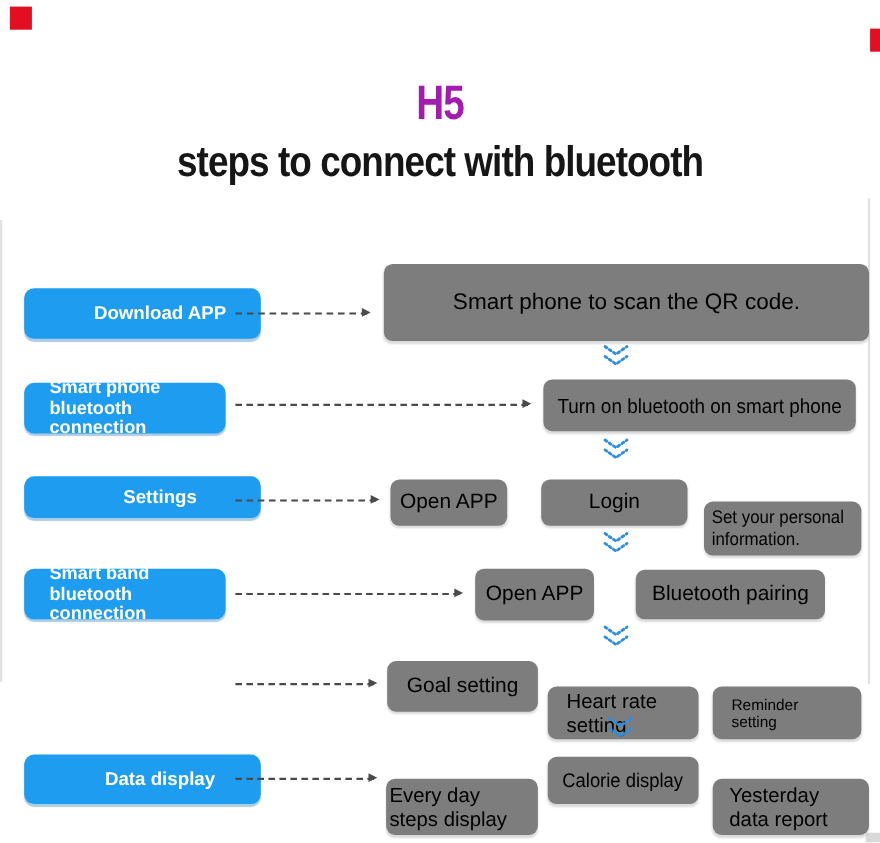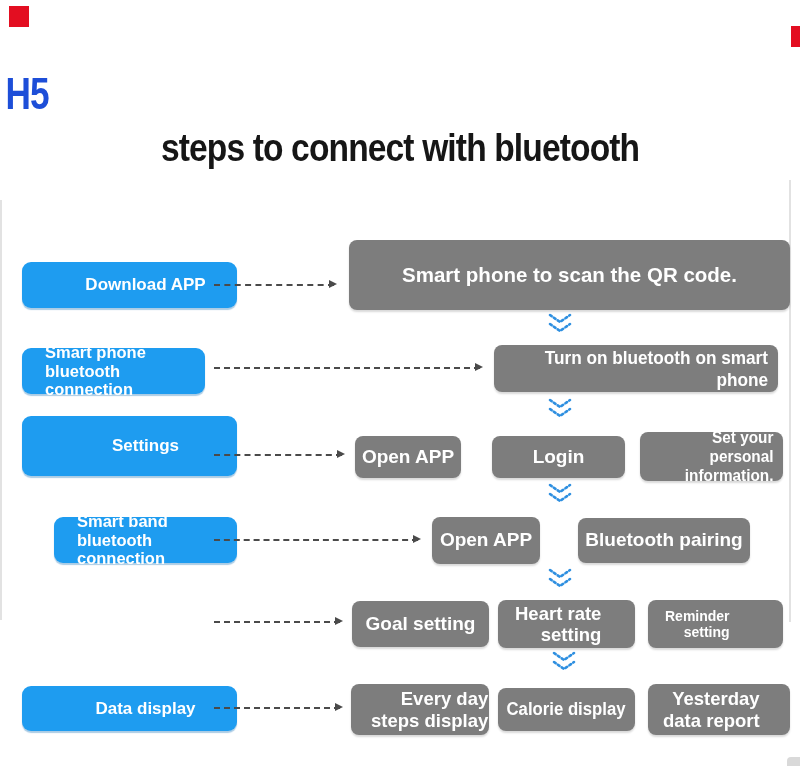--- a/index.html
+++ b/index.html
@@ -1,43 +1,43 @@
 <!DOCTYPE html>
 <html style="--blue: #1e9cf0; --gray: #7d7d7d; --chev: #2e8fe0; --arrow: #4a4a4a; --red: #e30e21;"><head>
 <meta charset="utf-8">
 <style>
   html,body{margin:0;padding:0;background:#fff;}
   .page{
     position:relative;width:800px;height:766px;background:#ffffff;
     overflow:hidden;font-family:"Liberation Sans",sans-serif;
   }
-  .title{position:absolute;left:0;right:0;top:72px;
-    font-weight:800;font-size:44px;color:#1d4ed8;letter-spacing:-1px;line-height:1;text-decoration:underline;}
+  .title{position:absolute;left:0;right:0;top:72px;text-align:center;
+    font-weight:800;font-size:44px;color:#a21caf;letter-spacing:-1px;line-height:1;text-decoration:underline;}
   .subtitle{position:absolute;left:0;right:0;top:128px;text-align:center;
     font-weight:800;font-size:39px;color:#161616;letter-spacing:-1px;line-height:1;}
   .cond{display:inline-block;transform:scaleX(0.80);transform-origin:center;}
   .cond2{display:inline-block;transform:scaleX(0.86);transform-origin:center;}
 
   .btn-blue{
     position:absolute;left:22px;width:183px;background:var(--blue,#1e9cf0);
     border-radius:9px;color:#fff;display:flex;align-items:center;
     font-size:17px;font-weight:600;white-space:pre-line;line-height:1.15;
     box-shadow:0 2px 1px rgba(13,110,180,0.35);
     padding-left:32px;
   }
   .btn-center{justify-content:center;text-align:center;}
   .btn-left{justify-content:flex-start;padding-left:23px;box-sizing:border-box;font-size:16.5px;}
 
   .box{
-    position:absolute;background:var(--gray,#7d7d7d);border-radius:8px;color:#ffffff;
+    position:absolute;background:var(--gray,#7d7d7d);border-radius:8px;color:#000000;
     display:flex;align-items:center;justify-content:center;text-align:center;
-    font-size:19px;font-weight:700;white-space:pre-line;line-height:1.16;
+    font-size:19px;font-weight:400;white-space:pre-line;line-height:1.16;
     box-shadow:0 2px 2px rgba(0,0,0,0.15);box-sizing:border-box;
   }
-  .box-left{justify-content:flex-start;text-align:right;}
+  .box-left{justify-content:flex-start;text-align:left;margin-top:24px;}
   .tight{display:inline-block;transform:scaleX(0.93);transform-origin:center;}
   .tightL{display:inline-block;transform:scaleX(0.93);transform-origin:left center;}
 
   .arrow{position:absolute;height:0;border-top:2px dashed var(--arrow,#4a4a4a);}
   .arrow::after{
     content:"";position:absolute;right:-3px;top:-6px;width:0;height:0;
     border-left:8px solid var(--arrow,#4a4a4a);
     border-top:4.5px solid transparent;border-bottom:4.5px solid transparent;
   }
 
@@ -82,35 +82,35 @@
   <div class="arrow" style="left:214px;top:367px;width:266px;"></div>
   <div class="box" style="left:494px;top:345px;width:284px;height:47px;font-size:18.5px;text-align:right;">
     <span class="tight">Turn on bluetooth on smart phone</span>
   </div>
 
   <svg class="chev" style="left:546px;top:397px;" width="28" height="24" viewBox="0 0 28 24">
     <polyline points="4,3 14,10 24,3"></polyline>
       <polyline points="4,12 14,19 24,12"></polyline>
   </svg>
 
-  <div class="btn-blue btn-center" style="top:416px;height:60px;">Settings</div>
+  <div class="btn-blue btn-center" style="top:433px;height:38px;">Settings</div>
   <div class="arrow" style="left:214px;top:454px;width:128px;"></div>
   <div class="box" style="left:355px;top:436px;width:106px;height:42px;">Open APP</div>
   <div class="box" style="left:492px;top:436px;width:133px;height:42px;">Login</div>
   <div class="box box-left" style="left:640px;top:432px;width:143px;height:49px;font-size:16.5px;padding-left:7px;">
     <span class="tightL">Set your personal
 information.</span>
   </div>
 
   <svg class="chev" style="left:546px;top:482px;" width="28" height="24" viewBox="0 0 28 24">
     <polyline points="4,3 14,10 24,3"></polyline>
       <polyline points="4,12 14,19 24,12"></polyline>
   </svg>
 
-  <div class="btn-blue btn-left" style="top:517px;height:46px;margin-left:32px;">Smart band
+  <div class="btn-blue btn-left" style="top:517px;height:46px;">Smart band
 bluetooth connection</div>
   <div class="arrow" style="left:214px;top:539px;width:204px;"></div>
   <div class="box" style="left:432px;top:517px;width:108px;height:47px;">Open APP</div>
   <div class="box" style="left:578px;top:518px;width:172px;height:45px;">Bluetooth pairing</div>
 
   <svg class="chev" style="left:546px;top:567px;" width="28" height="24" viewBox="0 0 28 24">
     <polyline points="4,3 14,10 24,3"></polyline>
       <polyline points="4,12 14,19 24,12"></polyline>
   </svg>
 
@@ -121,21 +121,21 @@
   <div class="box box-left" style="left:648px;top:600px;width:135px;height:48px;font-size:14px;padding-left:17px;">Reminder
 setting</div>
 
   <svg class="chev" style="left:550px;top:650px;" width="28" height="24" viewBox="0 0 28 24">
     <polyline points="4,3 14,10 24,3"></polyline>
       <polyline points="4,12 14,19 24,12"></polyline>
   </svg>
 
   <div class="btn-blue btn-center" style="top:686px;height:45px;">Data display</div>
   <div class="arrow" style="left:214px;top:707px;width:126px;"></div>
-  <div class="box box-left" style="left:351px;top:684px;width:138px;height:51px;font-size:18.5px;padding-left:20px;">Every day
+  <div class="box box-left" style="left:351px;top:684px;width:138px;height:51px;font-size:18.5px;padding-left:3px;">Every day
 steps display</div>
   <div class="box" style="left:498px;top:688px;width:137px;height:43px;font-size:18px;">
     <span class="tight">Calorie display</span>
   </div>
   <div class="box box-left" style="left:648px;top:684px;width:142px;height:51px;font-size:18.5px;padding-left:15px;">Yesterday
 data report</div>
 
 </div>
 
 </body></html>

